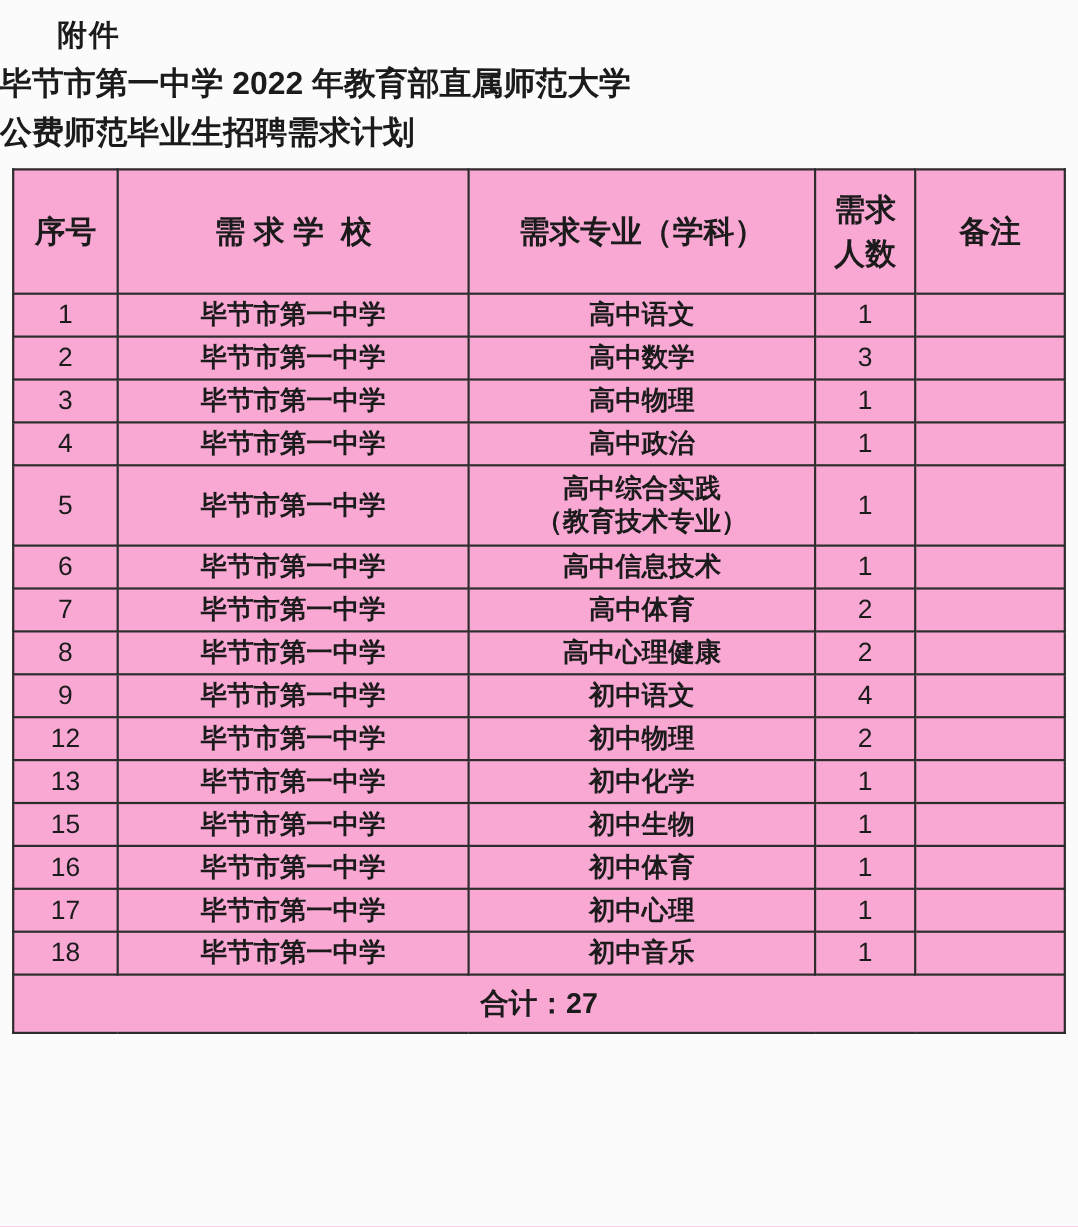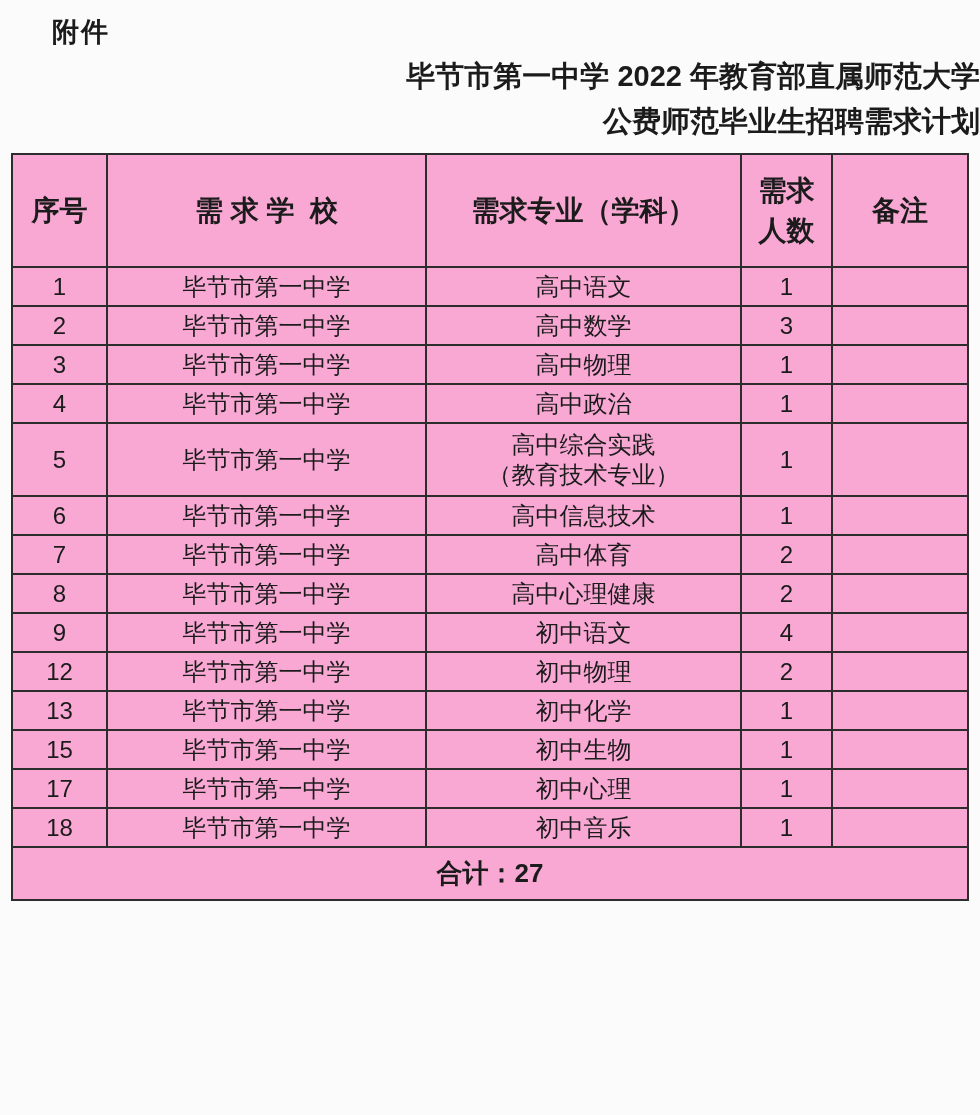--- a/index.html
+++ b/index.html
@@ -14,21 +14,21 @@
     font-family: "Liberation Sans", "DejaVu Sans", sans-serif;
     overflow: hidden;
   }
   .attachment-label {
     padding: 14px 0 0 52px;
     font-size: 27px;
     font-weight: 700;
     letter-spacing: 2px;
   }
   .doc-title {
-    text-align: right;
+    text-align: left;
     font-size: 29px;
     font-weight: 700;
     line-height: 45px;
     margin-top: 4px;
   }
   table.demand-table {
     border-collapse: collapse;
     table-layout: fixed;
     width: 956px;
     margin: 9px 0 0 11px;
@@ -52,21 +52,21 @@
   .demand-table tbody td {
     height: 37px;
     font-size: 24px;
     line-height: 30px;
   }
   .demand-table tbody tr.tall td {
     height: 71px;
   }
   .demand-table td.cell-school,
   .demand-table td.cell-subject {
-    font-weight: 400;
+    font-weight: 700;
   }
   .demand-table td.cell-seq,
   .demand-table td.cell-count {
     font-weight: 400;
   }
   .demand-table tfoot td {
     height: 51px;
     font-size: 26px;
     font-weight: 700;
   }
@@ -184,20 +184,27 @@
         <td class="cell-remark"></td>
       </tr>
       <tr>
         <td class="cell-seq">15</td>
         <td class="cell-school">毕节市第一中学</td>
         <td class="cell-subject">初中生物</td>
         <td class="cell-count">1</td>
         <td class="cell-remark"></td>
       </tr>
       <tr>
+        <td class="cell-seq">16</td>
+        <td class="cell-school">毕节市第一中学</td>
+        <td class="cell-subject">初中体育</td>
+        <td class="cell-count">1</td>
+        <td class="cell-remark"></td>
+      </tr>
+      <tr>
         <td class="cell-seq">17</td>
         <td class="cell-school">毕节市第一中学</td>
         <td class="cell-subject">初中心理</td>
         <td class="cell-count">1</td>
         <td class="cell-remark"></td>
       </tr>
       <tr>
         <td class="cell-seq">18</td>
         <td class="cell-school">毕节市第一中学</td>
         <td class="cell-subject">初中音乐</td>

